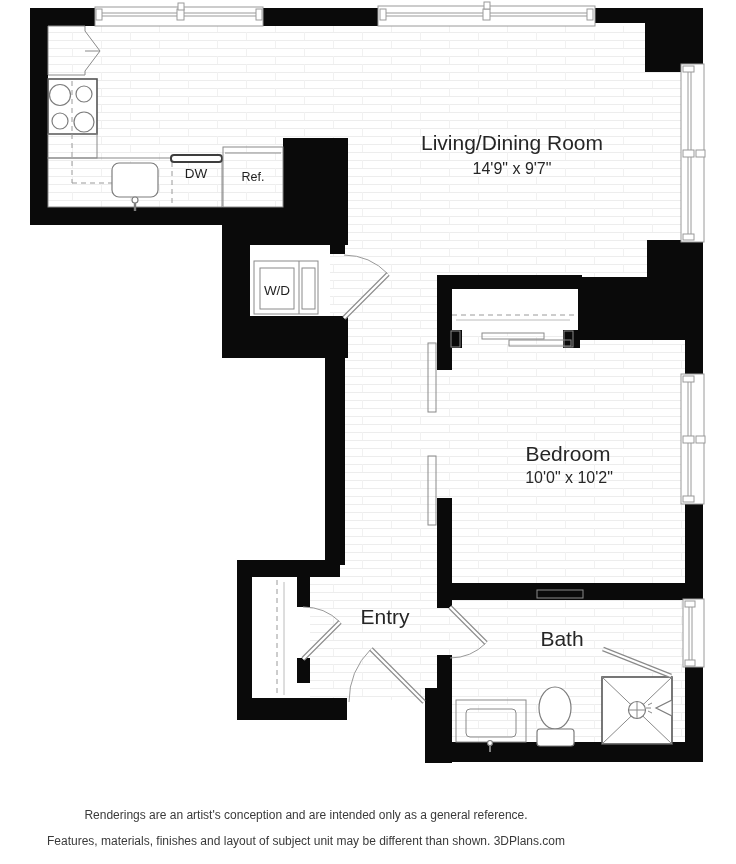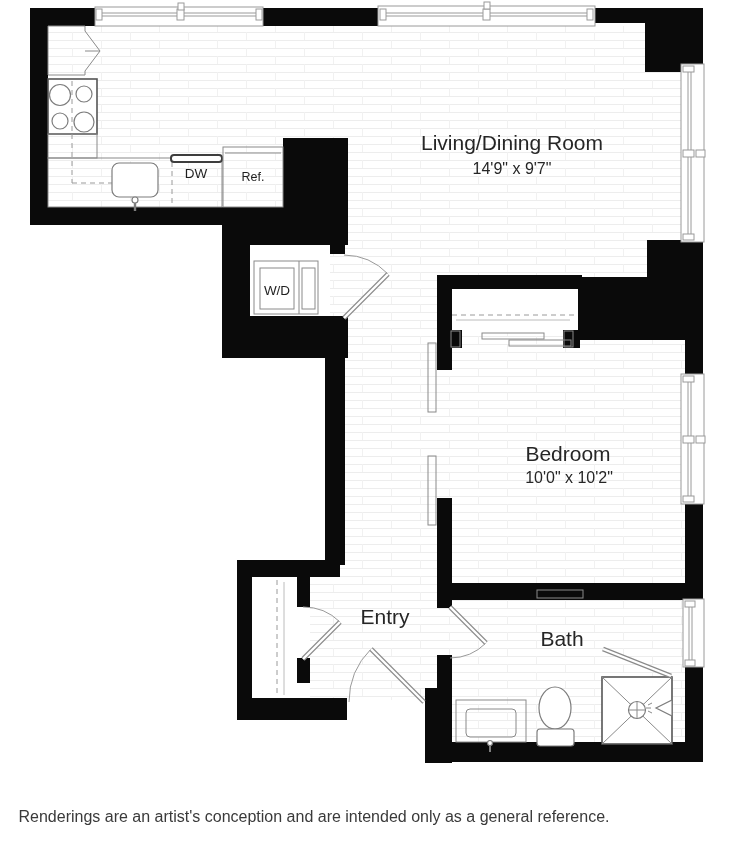--- a/index.html
+++ b/index.html
@@ -14,22 +14,22 @@
   .shelf{fill:none;stroke:#bcbcbc;stroke-width:1;}
   .doorleaf{stroke:#8a8a8a;stroke-width:4.6;}
   .doorleaf-core{stroke:#ffffff;stroke-width:2.4;}
   .arc{fill:none;stroke:#9a9a9a;stroke-width:1;}
   .win{fill:#ffffff;stroke:#9a9a9a;stroke-width:1;}
   .win-glass{stroke:#9a9a9a;stroke-width:1;}
   .room-label{font-size:21px;fill:#262626;}
   .dim-label{font-size:16px;fill:#262626;}
   .fix-label{font-size:13.5px;fill:#1f1f1f;}
   .ref-label{font-size:12.5px;fill:#1f1f1f;}
-  .footer-line{position:absolute;left:8px;width:612px;text-align:center;color:#3a3a3a;
-               font-size:16px;white-space:nowrap;}
+  .footer-line{position:absolute;left:0;width:612px;text-align:center;color:#3a3a3a;
+               font-size:12px;white-space:nowrap;}
   .footer-1{top:808px;}
   .footer-2{top:834px;}
 </style>
 </head>
 <body>
 
 <div class="stage">
   <svg width="736" height="790" viewBox="0 0 736 790">
     <defs>
       <pattern id="floor" width="58" height="16" patternUnits="userSpaceOnUse">
@@ -251,13 +251,14 @@
       <text class="room-label" x="512" y="150" text-anchor="middle">Living/Dining Room</text>
       <text class="dim-label" x="512" y="174" text-anchor="middle">14'9" x 9'7"</text>
       <text class="room-label" x="568" y="461" text-anchor="middle">Bedroom</text>
       <text class="dim-label" x="569" y="483" text-anchor="middle">10'0" x 10'2"</text>
       <text class="room-label" x="385" y="624" text-anchor="middle">Entry</text>
       <text class="room-label" x="562" y="646" text-anchor="middle">Bath</text>
     </g>
   </svg>
 
   <div class="footer-line footer-1">Renderings are an artist's conception and are intended only as a general reference.</div>
+  <div class="footer-line footer-2">Features, materials, finishes and layout of subject unit may be different than shown. 3DPlans.com</div>
 </div>
 
 </body></html>

